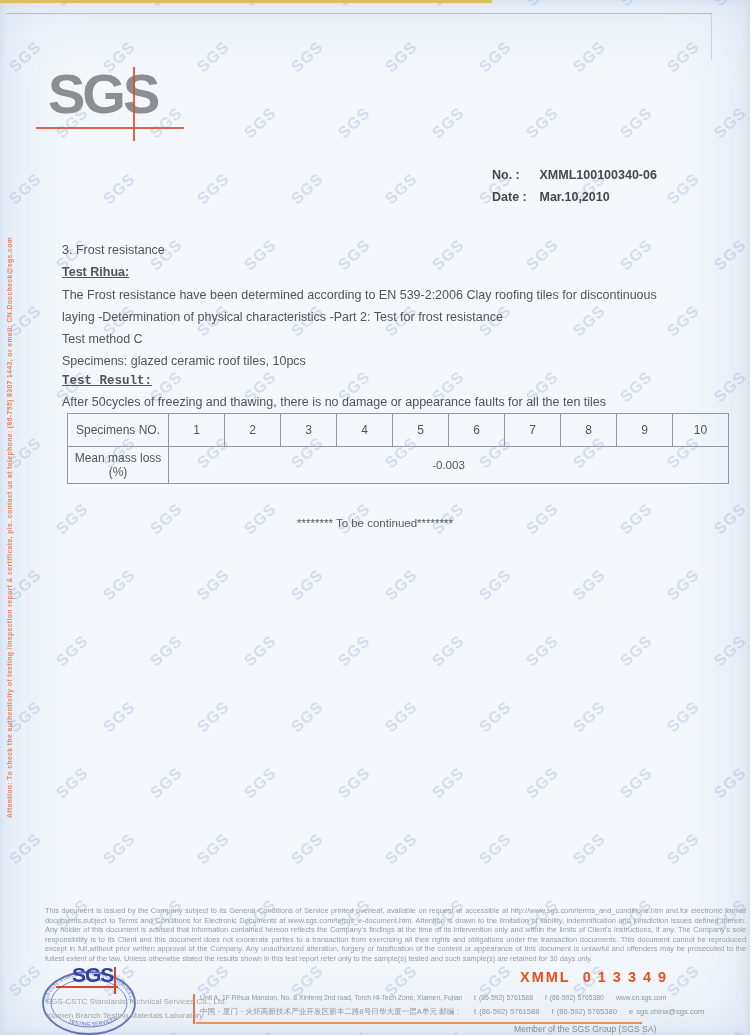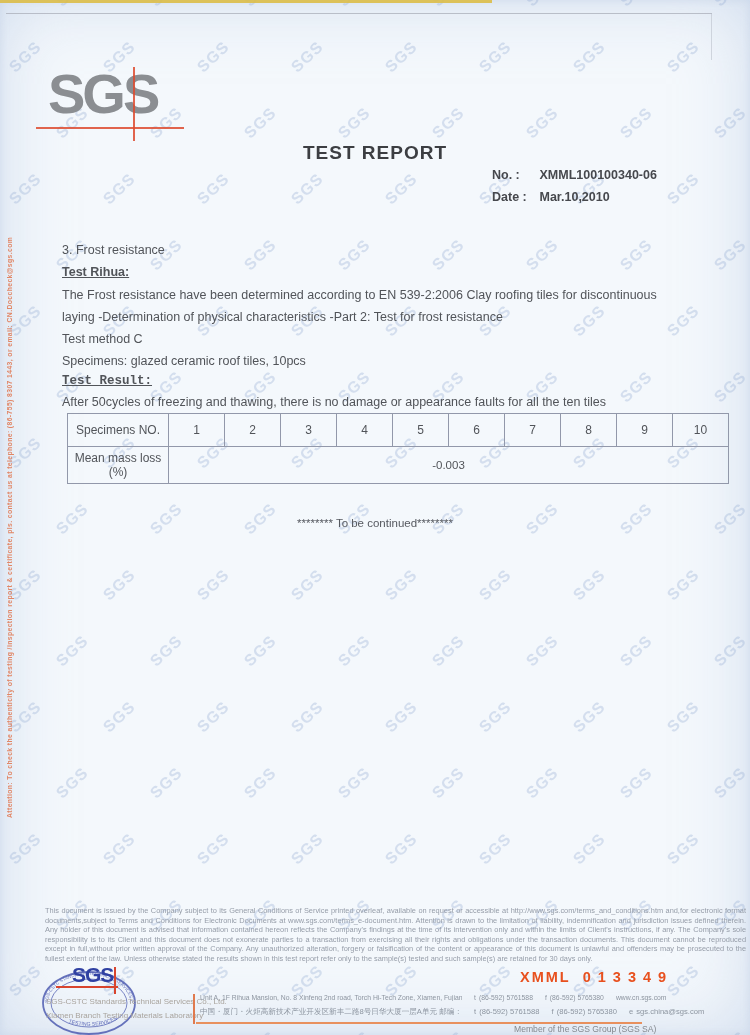--- a/index.html
+++ b/index.html
@@ -217,21 +217,20 @@
 
   <div id="content">
 
     <div class="abs top-yellow"></div>
     <div class="abs top-grayline"></div>
     <div class="abs top-tick"></div>
 
     <div class="abs logo-gray">SGS</div>
     <div class="abs logo-hline"></div>
     <div class="abs logo-vline"></div>
-    <div class="abs report-title">TEST REPORT</div>
 
     <div class="abs info-block">
       <div class="info-row">
         <span class="info-label">No. :</span>
         <span>XMML100100340-06</span>
       </div>
       <div class="info-row">
         <span class="info-label">Date :</span>
         <span>Mar.10,2010</span>
       </div>

